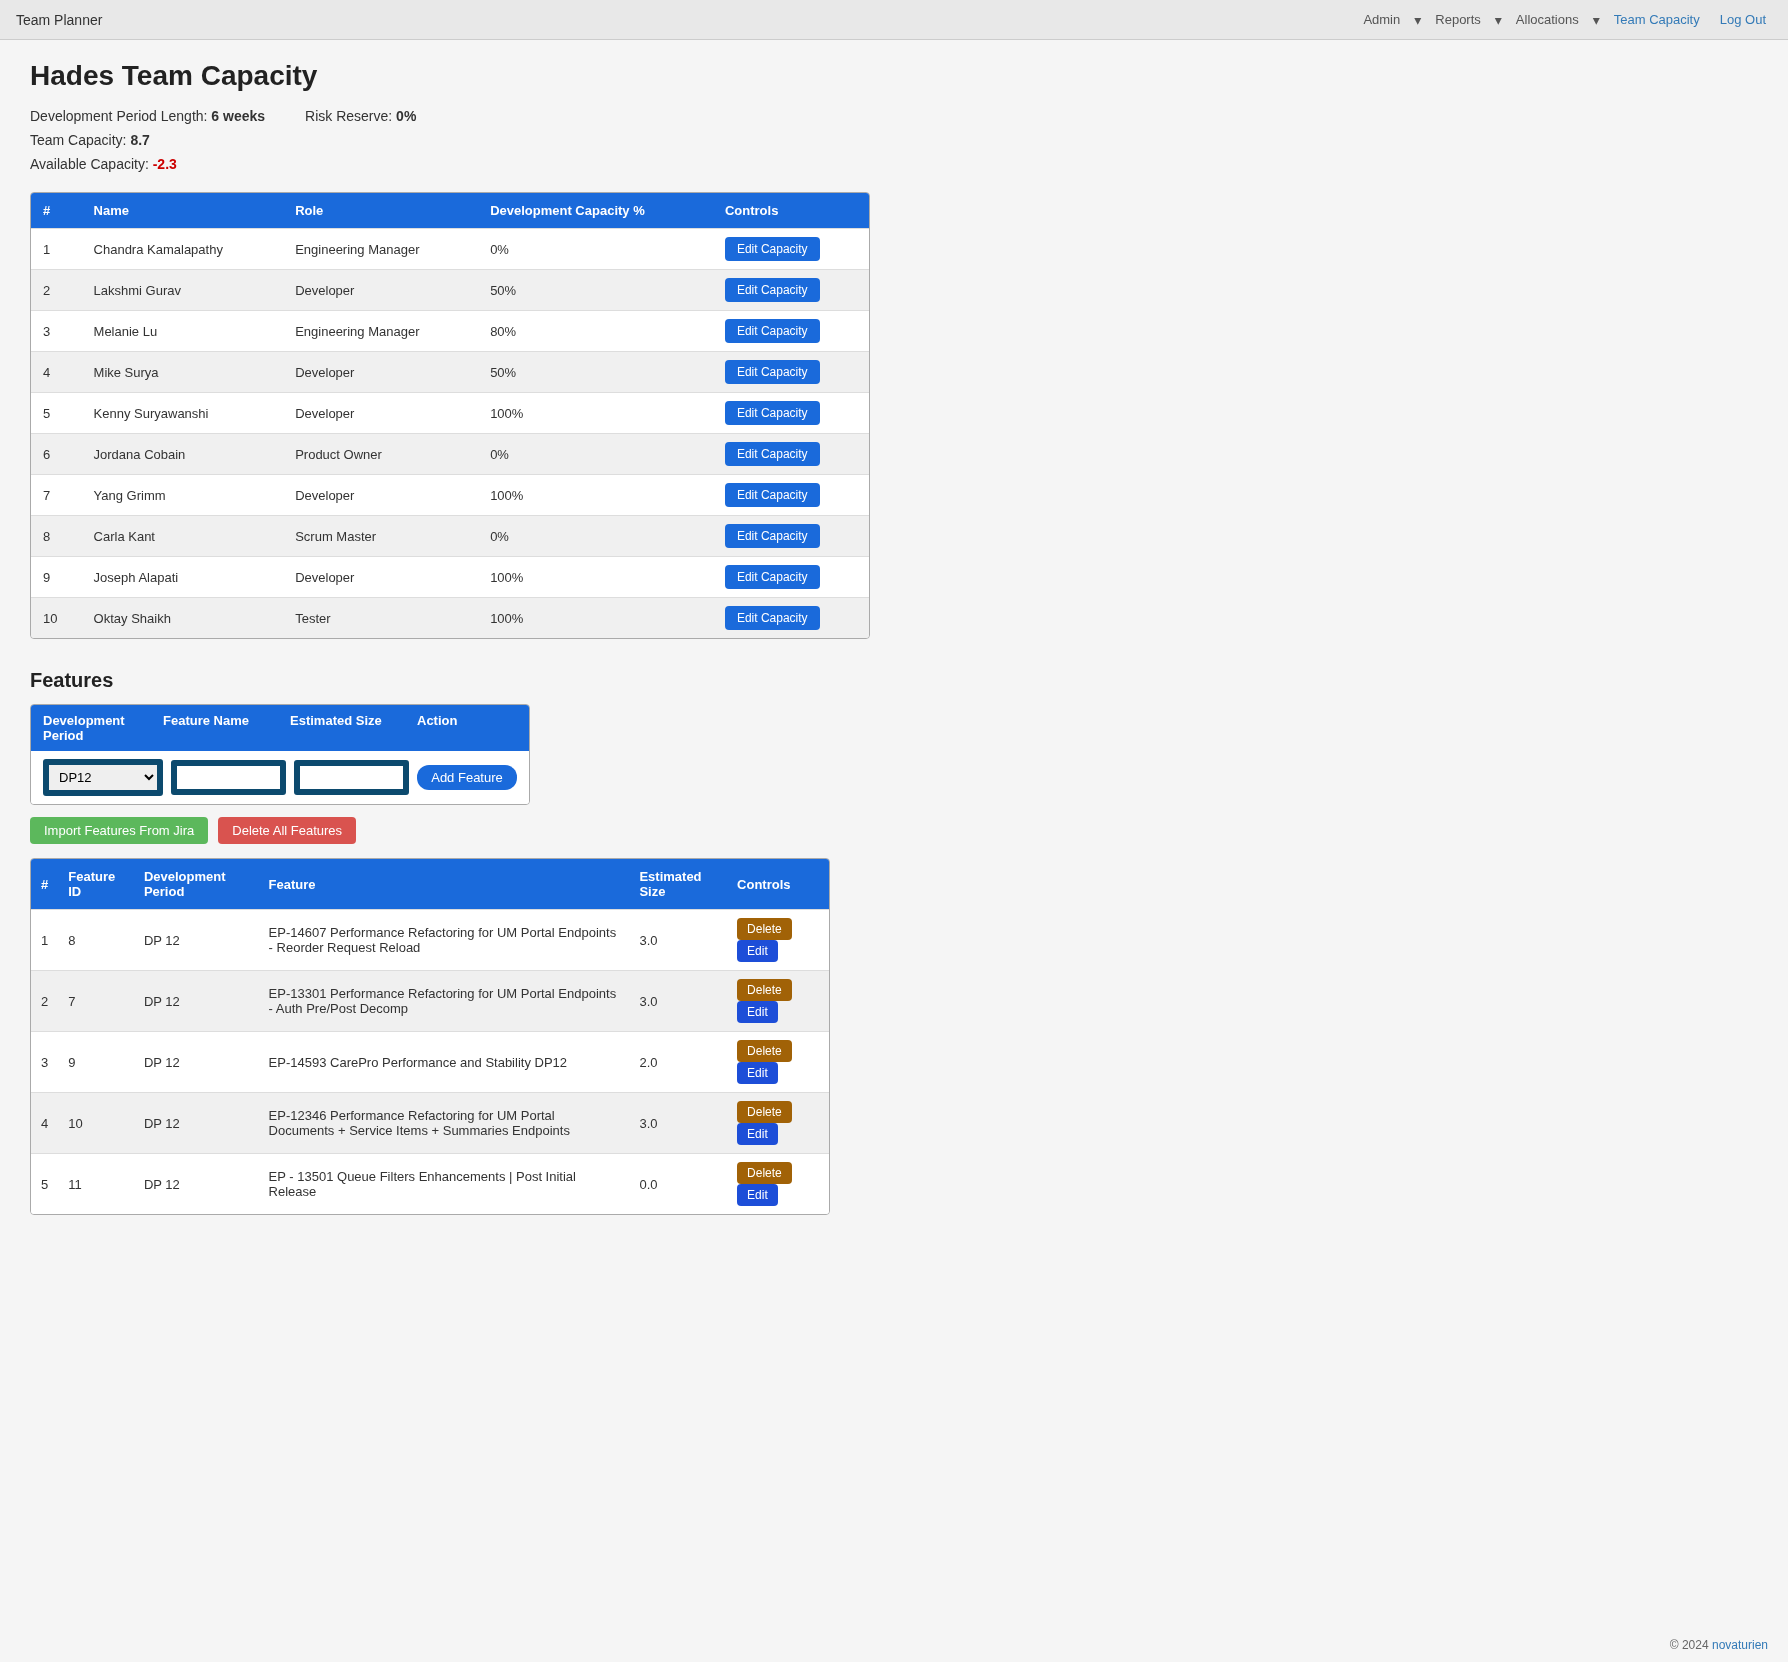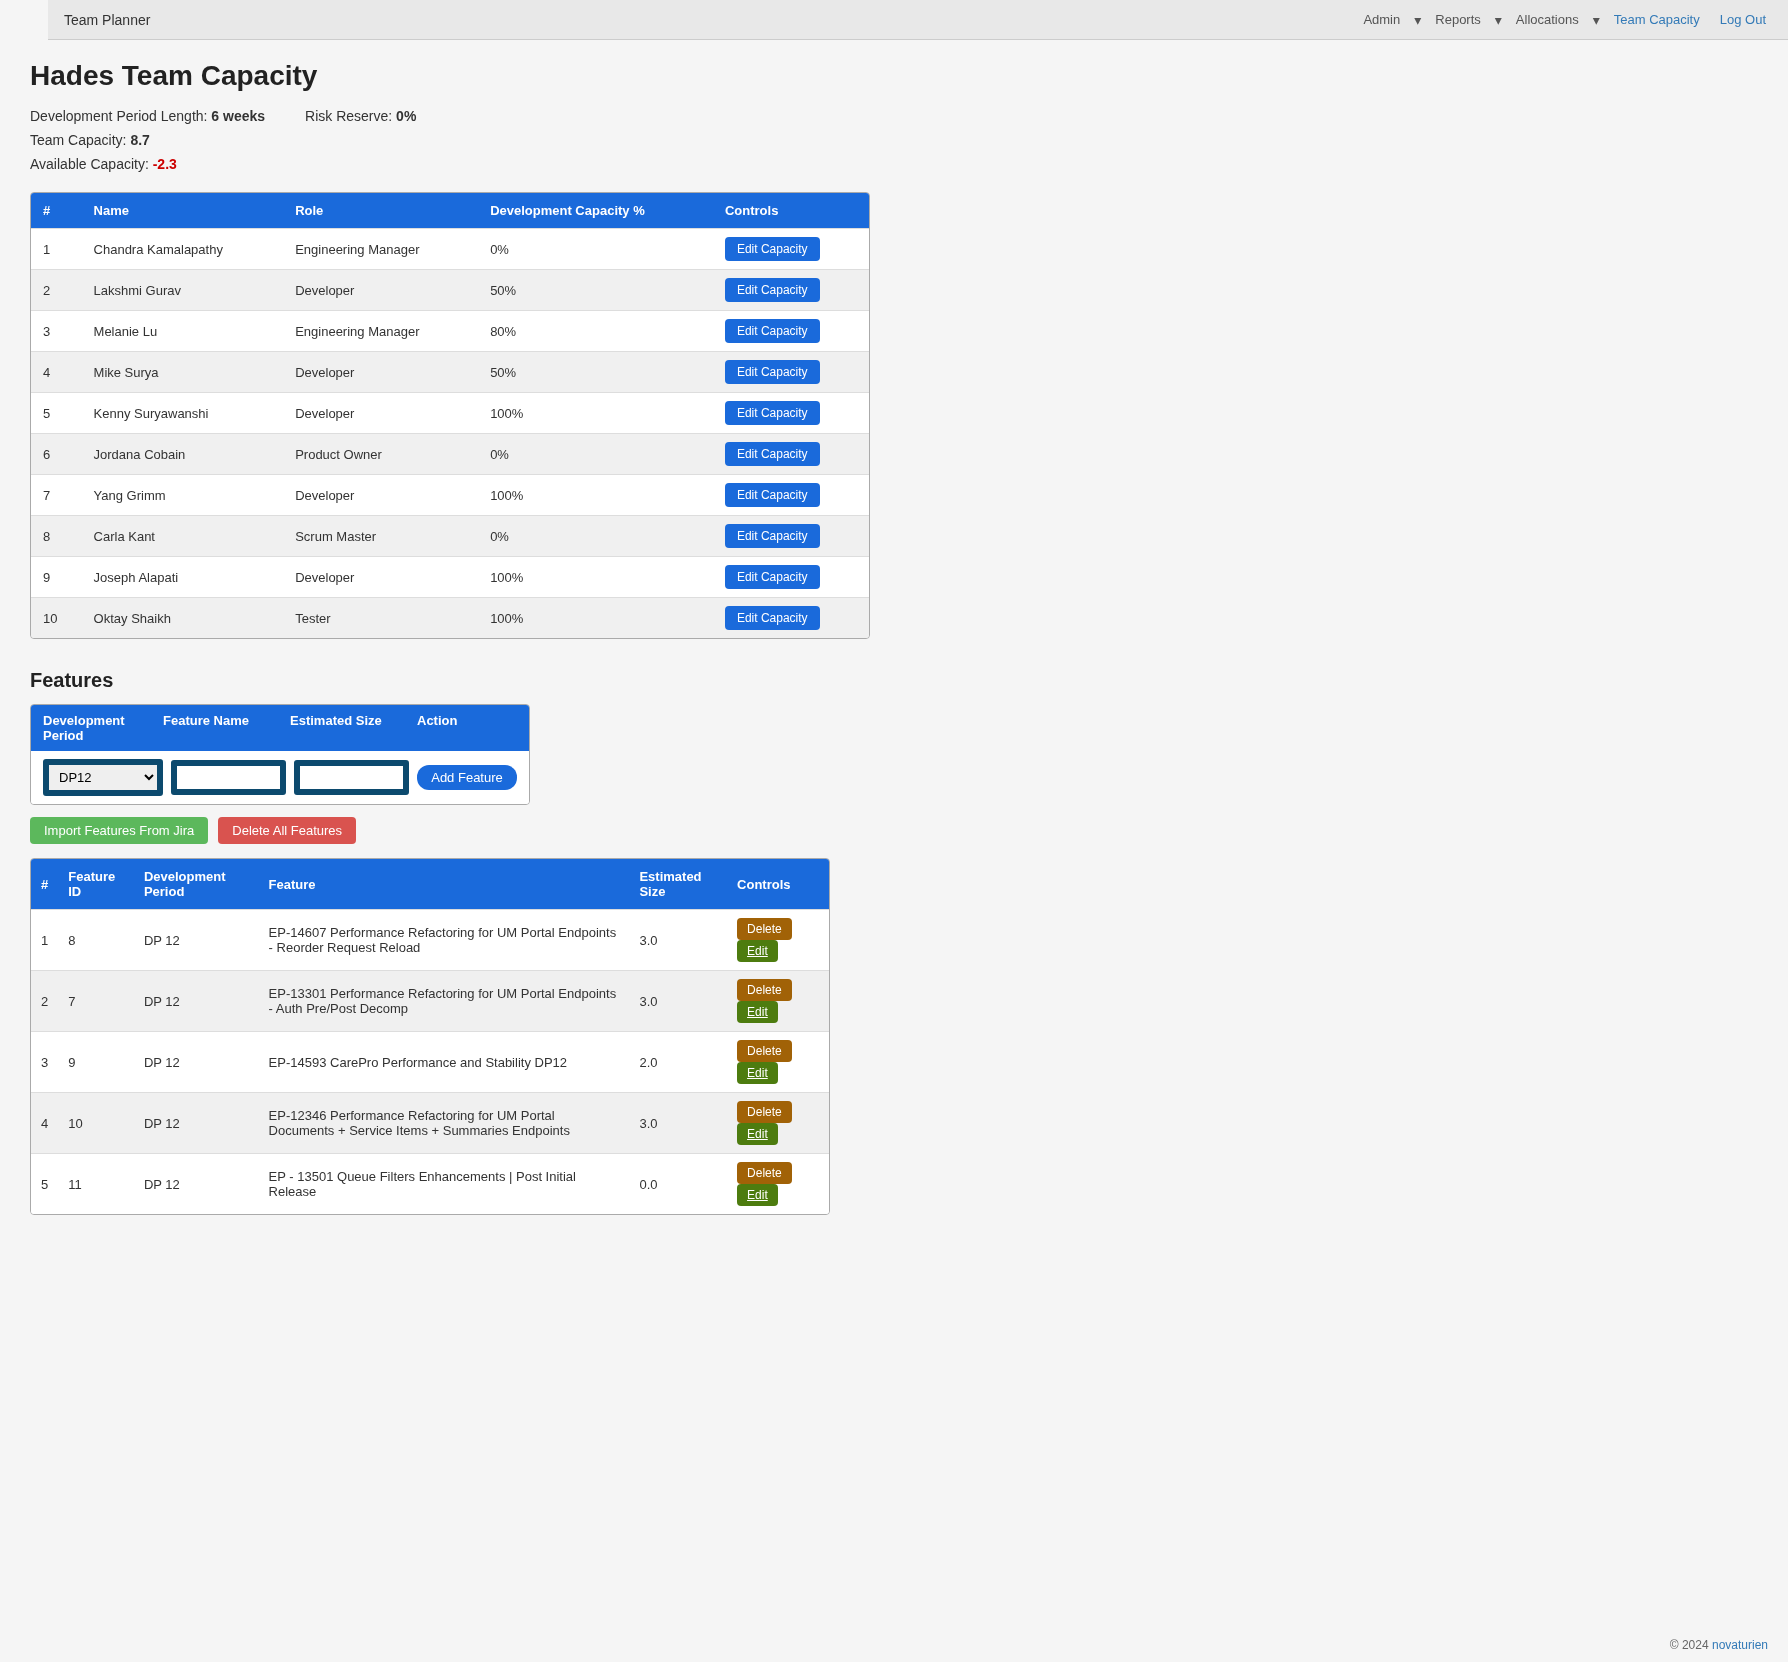--- a/index.html
+++ b/index.html
@@ -6,21 +6,20 @@
     body { font-family: Arial, sans-serif; font-size: 14px; background: #f5f5f5; color: #333; }
 
     
     .navbar {
       background: #e8e8e8;
       border-bottom: 1px solid #ccc;
       padding: 0 16px;
       display: flex;
       align-items: center;
       height: 40px;
-      margin-left: 48px;
     }
     .navbar-brand {
       font-size: 14px;
       color: #333;
       font-weight: normal;
       margin-right: auto;
     }
     .navbar-links {
       display: flex;
       align-items: center;
@@ -211,28 +210,27 @@
       background: #a16207;
       color: white;
       border: none;
       padding: 4px 10px;
       border-radius: 4px;
       cursor: pointer;
       font-size: 12px;
       margin-right: 4px;
     }
     .btn-edit {
-      background: #4d7c0f;
+      background: #1d4ed8;
       color: white;
       border: none;
       padding: 4px 10px;
       border-radius: 4px;
       cursor: pointer;
       font-size: 12px;
-      text-decoration: underline;
     }
 
     
     .footer {
       text-align: right;
       padding: 10px 20px;
       font-size: 12px;
       color: #666;
       position: fixed;
       bottom: 0;

